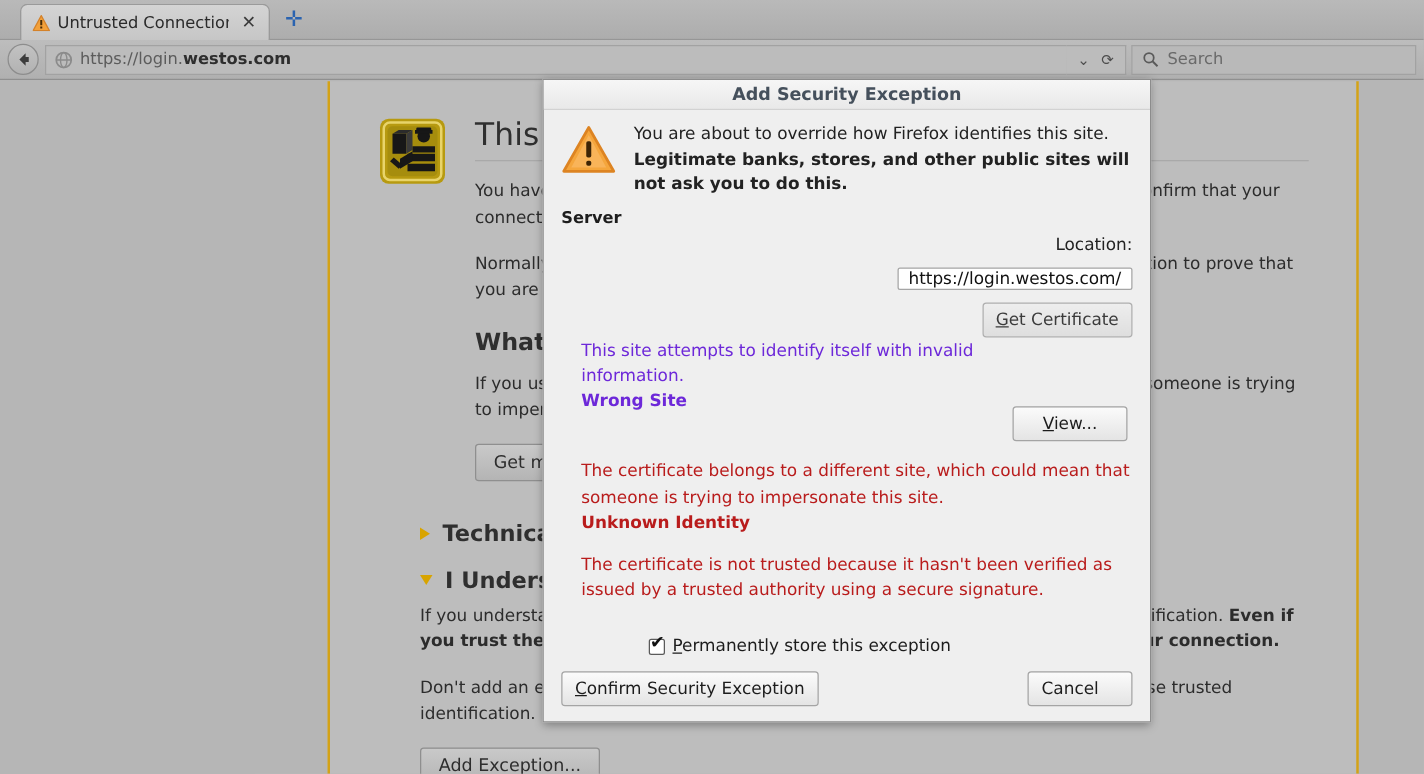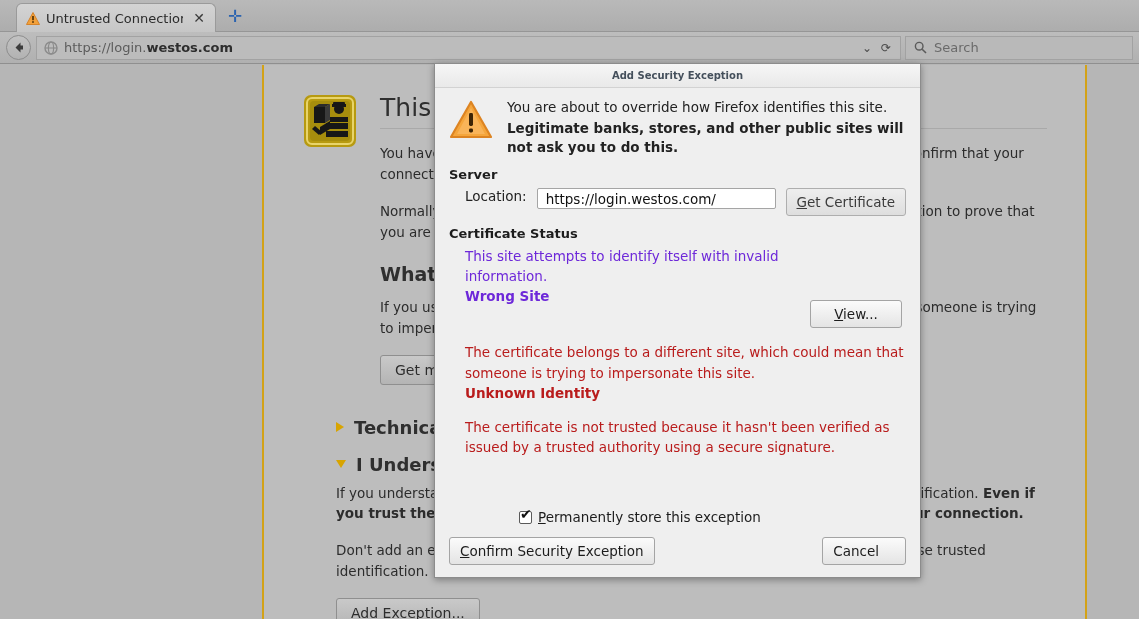--- a/index.html
+++ b/index.html
@@ -128,32 +128,32 @@
     border: 1px solid #8c8c8c;
     box-shadow: 0 2px 7px rgba(0,0,0,.35);
     display: flex; flex-direction: column;
   }
   .dlg-titlebar {
     height: 24px; flex: none;
     background: linear-gradient(#f6f6f6, #e9e9e9);
     border-bottom: 1px solid #d2d2d2;
     display: flex; align-items: center; justify-content: center;
   }
-  .dlg-title { font-size: 10px; font-weight: bold; color: #45505c; }
+  .dlg-title { font-size: 14px; font-weight: bold; color: #45505c; }
   .dlg-body { flex: 1; padding: 10px 14px 0 14px; overflow: hidden; }
 
   .dlg-warn { display: flex; gap: 14px; align-items: flex-start; }
   .warn-tri { width: 44px; height: 40px; flex: none; margin-top: 2px; }
   .dlg-warn-text { flex: 1; font-size: 13.5px; color: #222; line-height: 1.42; }
   .dlg-warn-text .b { font-weight: bold; display: block; margin-top: 2px; }
 
   .grp-label {
     font-size: 13px; font-weight: bold; color: #1d1d1d; margin: 10px 0 6px 0;
   }
-  .row { display: flex; align-items: flex-start; gap: 10px; }
+  .row { display: flex; align-items: flex-end; gap: 10px; flex-direction: column; }
   .loc-label { font-size: 13.5px; color: #222; margin-left: 16px; }
   .loc-input {
     flex: 1; height: 21px; background: #fff; border: 1px solid #a5a5a5;
     border-radius: 2px; display: flex; align-items: center; padding: 0 8px;
     font-size: 13.5px; color: #111;
   }
   .btn {
     font-size: 13.5px; color: #1c1c1c; padding: 5px 10px;
     background: linear-gradient(#fbfbfb, #e4e4e4);
     border: 1px solid #a4a4a4; border-radius: 3px; cursor: pointer;
@@ -307,21 +307,20 @@
       <div class="grp-label">Server</div>
 
       <div class="row">
         <span class="loc-label">Location:</span>
         <div class="loc-input">
           <span>https://login.westos.com/</span>
         </div>
         <div class="btn dim"><u>G</u><span>et Certificate</span></div>
       </div>
 
-      <div class="grp-label">Certificate Status</div>
 
       <div class="status-row">
         <div class="status-text">
           <span>This site attempts to identify itself with invalid information.</span>
           <div class="b">Wrong Site</div>
         </div>
         <div class="view-wrap">
           <div class="btn view-btn"><u>V</u><span>iew...</span></div>
         </div>
       </div>

